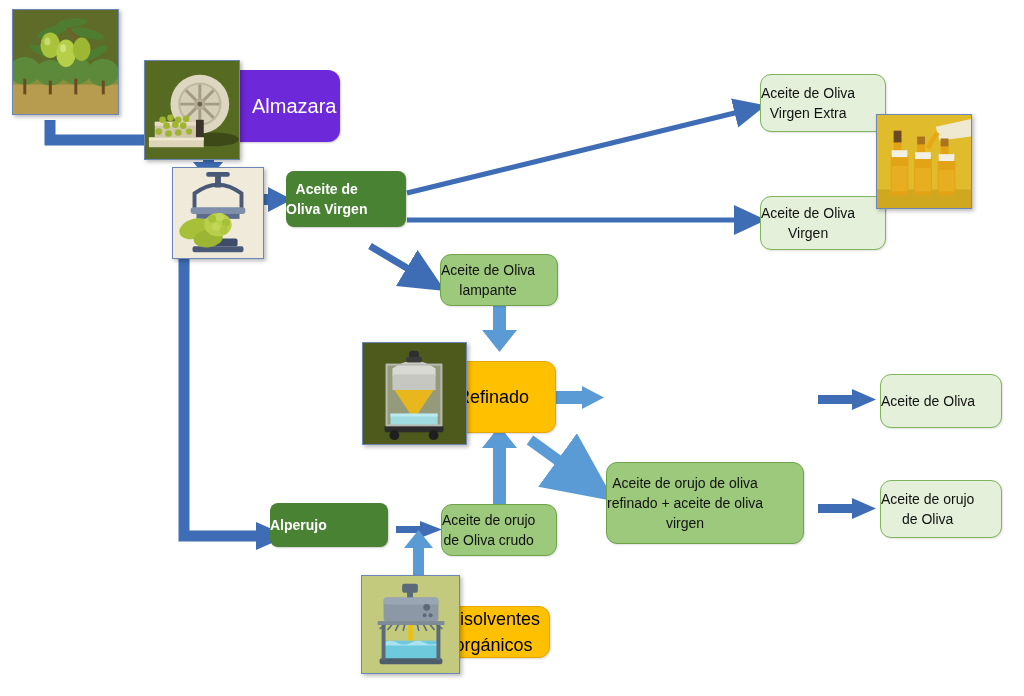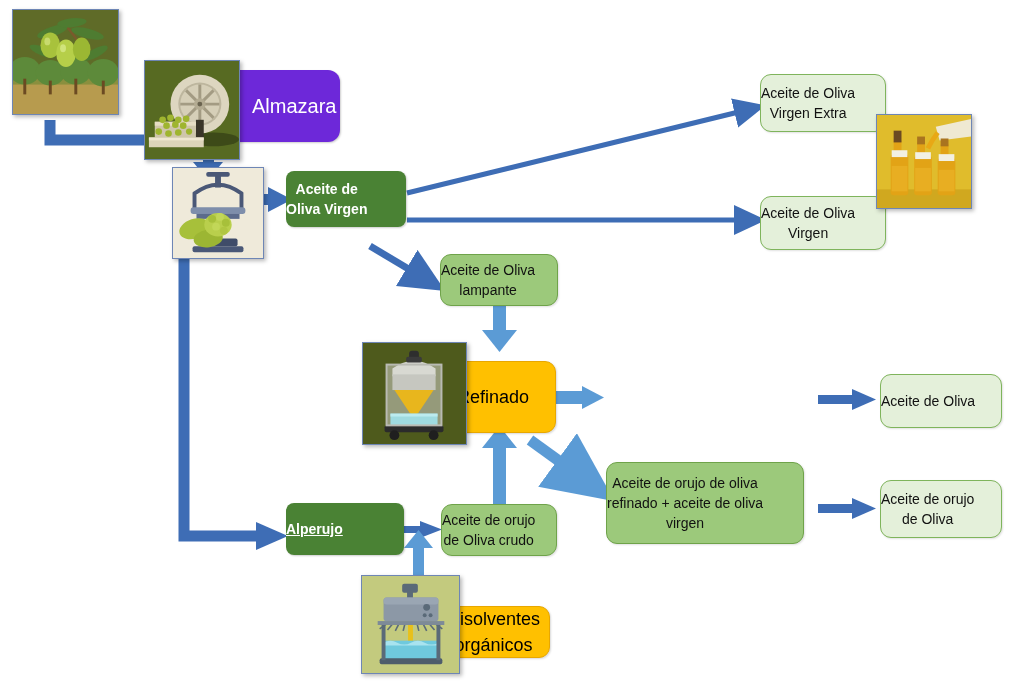--- a/index.html
+++ b/index.html
@@ -360,21 +360,21 @@
     <span style="white-space:pre-line;">Aceite de orujo de oliva
 refinado + aceite de oliva
 virgen</span>
   </div>
 
   <div class="node n-pale z2" style="left:880px;top:480px;width:122px;height:58px;">
     <span style="white-space:pre-line;">Aceite de orujo
 de Oliva</span>
   </div>
 
-  <div class="node n-mid z2" style="left:286px;top:503px;width:118px;height:52px;text-decoration:underline;">
+  <div class="node n-mid z2" style="left:270px;top:503px;width:118px;height:44px;">
     <span>Alperujo</span>
   </div>
 
   <div class="node n-green z2" style="left:441px;top:504px;width:116px;height:52px;">
     <span style="white-space:pre-line;">Aceite de orujo
 de Oliva crudo</span>
   </div>
 
   <div class="node n-orange z1" style="left:422px;top:606px;width:128px;height:52px;justify-content:flex-start;padding-left:24px;">
     <span style="white-space:pre-line;text-align:center;">Disolventes

